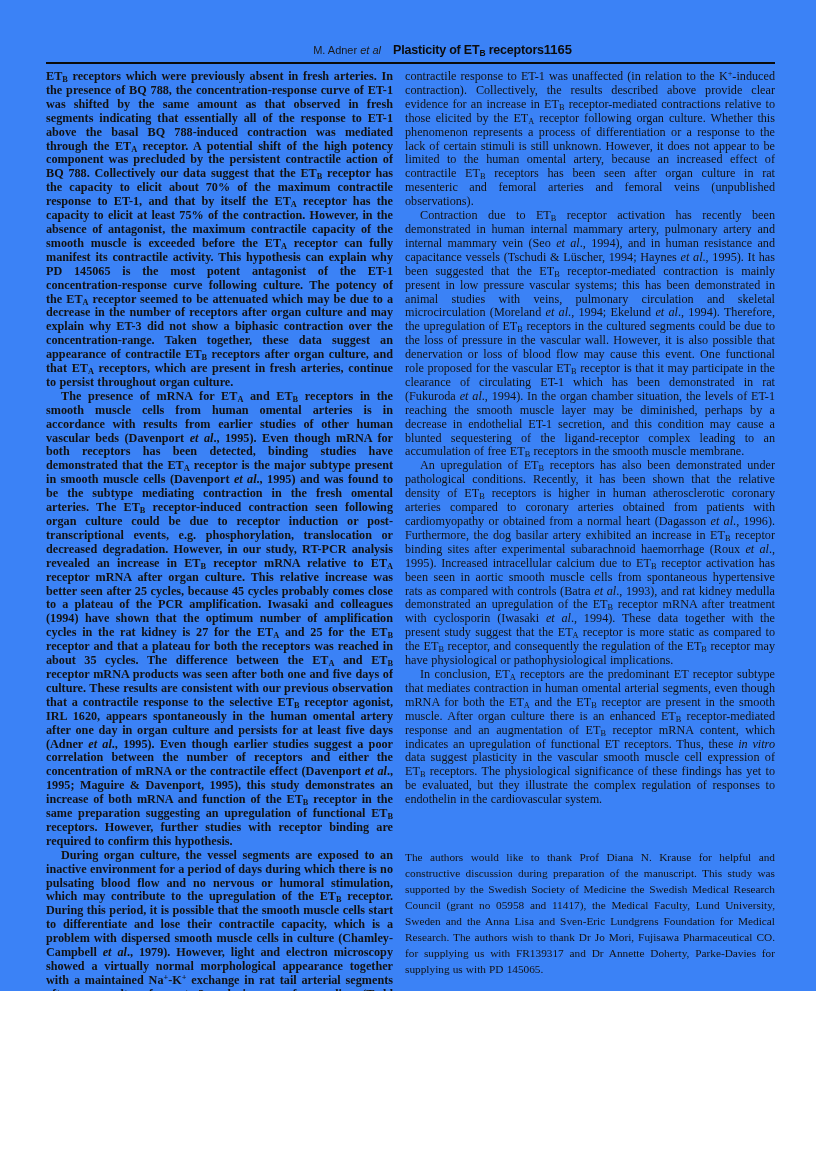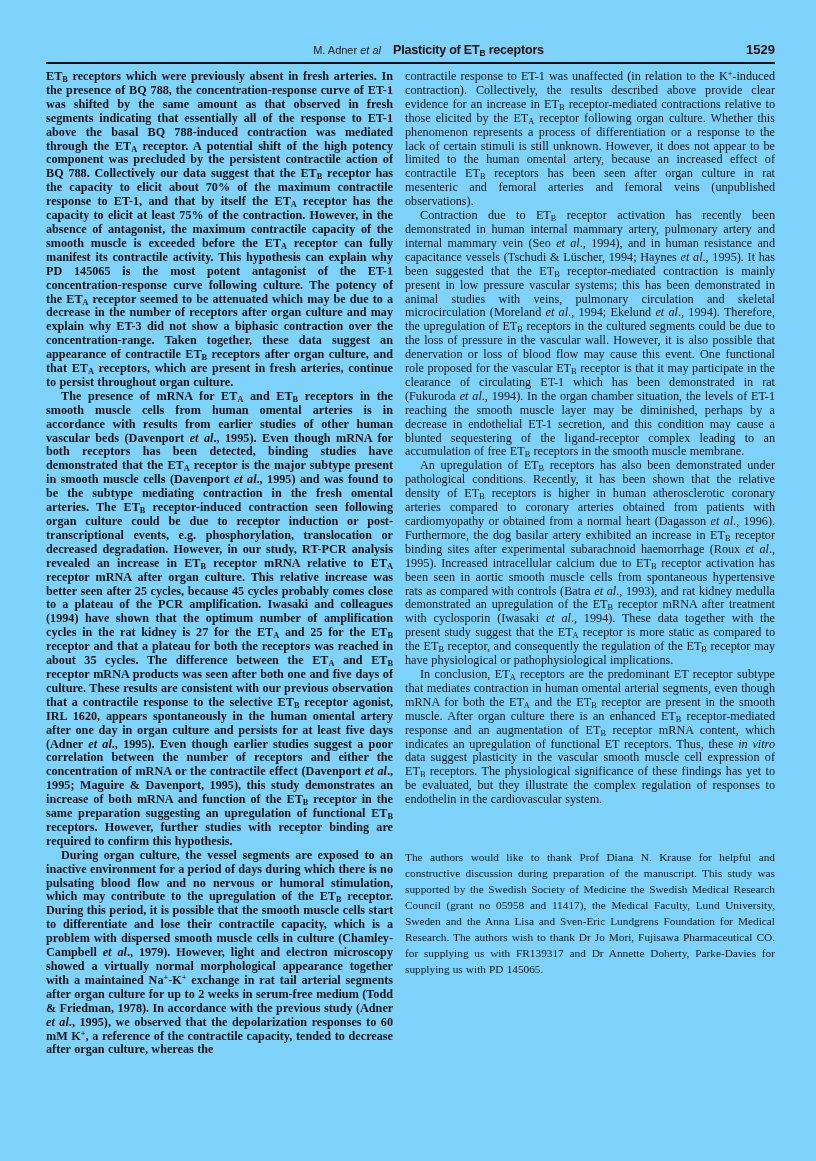--- a/index.html
+++ b/index.html
@@ -1,20 +1,20 @@
 <!DOCTYPE html>
 <html lang="en"><head>
 <meta charset="utf-8">
 <style>
   html, body { margin: 0; padding: 0; background: #ffffff; }
   .page {
     position: relative;
     width: 816px;
-    height: 1161px;
-    background: #7dd3fc;
+    height: 991px;
+    background: #3b82f6;
     font-family: "Liberation Serif", serif;
     color: #121212;
     overflow: hidden;
   }
   
   .runhead {
     position: absolute;
     left: 46px;
     top: 42px;
     width: 729px;
@@ -29,21 +29,20 @@
     text-align: right;
     padding-right: 12px;
     box-sizing: border-box;
     font-size: 11px;
     color: #1a1a1a;
     white-space: nowrap;
   }
   .rh-right {
     flex: 1;
     display: flex;
-    justify-content: space-between;
     align-items: baseline;
   }
   .rh-title {
     font-weight: bold;
     font-size: 12.5px;
     letter-spacing: -0.2px;
     color: #0c0c0c;
     white-space: nowrap;
   }
   .rh-page {
@@ -85,21 +84,21 @@
 </style>
 </head>
 <body>
 
 <div class="page">
 
   <div class="runhead">
     <span class="rh-left">M. Adner <i>et al</i></span>
     <span class="rh-right">
       <span class="rh-title">Plasticity of ET<sub>B</sub> receptors</span>
-      <span class="rh-page">1529</span>
+      <span class="rh-page">1165</span>
     </span>
   </div>
 
   <div class="columns">
 
     <div class="col col-left">
       <p class="para">ET<sub>B</sub> receptors which were previously absent in fresh arteries. In the presence of BQ 788, the concentration-response curve of ET-1 was shifted by the same amount as that observed in fresh segments indicating that essentially all of the response to ET-1 above the basal BQ 788-induced contraction was mediated through the ET<sub>A</sub> receptor. A potential shift of the high potency component was precluded by the persistent contractile action of BQ 788. Collectively our data suggest that the ET<sub>B</sub> receptor has the capacity to elicit about 70% of the maximum contractile response to ET-1, and that by itself the ET<sub>A</sub> receptor has the capacity to elicit at least 75% of the contraction. However, in the absence of antagonist, the maximum contractile capacity of the smooth muscle is exceeded before the ET<sub>A</sub> receptor can fully manifest its contractile activity. This hypothesis can explain why PD 145065 is the most potent antagonist of the ET-1 concentration-response curve following culture. The potency of the ET<sub>A</sub> receptor seemed to be attenuated which may be due to a decrease in the number of receptors after organ culture and may explain why ET-3 did not show a biphasic contraction over the concentration-range. Taken together, these data suggest an appearance of contractile ET<sub>B</sub> receptors after organ culture, and that ET<sub>A</sub> receptors, which are present in fresh arteries, continue to persist throughout organ culture.</p>
       <p class="para indent">The presence of mRNA for ET<sub>A</sub> and ET<sub>B</sub> receptors in the smooth muscle cells from human omental arteries is in accordance with results from earlier studies of other human vascular beds (Davenport <i>et al</i>., 1995). Even though mRNA for both receptors has been detected, binding studies have demonstrated that the ET<sub>A</sub> receptor is the major subtype present in smooth muscle cells (Davenport <i>et al</i>., 1995) and was found to be the subtype mediating contraction in the fresh omental arteries. The ET<sub>B</sub> receptor-induced contraction seen following organ culture could be due to receptor induction or post-transcriptional events, e.g. phosphorylation, translocation or decreased degradation. However, in our study, RT-PCR analysis revealed an increase in ET<sub>B</sub> receptor mRNA relative to ET<sub>A</sub> receptor mRNA after organ culture. This relative increase was better seen after 25 cycles, because 45 cycles probably comes close to a plateau of the PCR amplification. Iwasaki and colleagues (1994) have shown that the optimum number of amplification cycles in the rat kidney is 27 for the ET<sub>A</sub> and 25 for the ET<sub>B</sub> receptor and that a plateau for both the receptors was reached in about 35 cycles. The difference between the ET<sub>A</sub> and ET<sub>B</sub> receptor mRNA products was seen after both one and five days of culture. These results are consistent with our previous observation that a contractile response to the selective ET<sub>B</sub> receptor agonist, IRL 1620, appears spontaneously in the human omental artery after one day in organ culture and persists for at least five days (Adner <i>et al</i>., 1995). Even though earlier studies suggest a poor correlation between the number of receptors and either the concentration of mRNA or the contractile effect (Davenport <i>et al</i>., 1995; Maguire &amp; Davenport, 1995), this study demonstrates an increase of both mRNA and function of the ET<sub>B</sub> receptor in the same preparation suggesting an upregulation of functional ET<sub>B</sub> receptors. However, further studies with receptor binding are required to confirm this hypothesis.</p>
       <p class="para indent">During organ culture, the vessel segments are exposed to an inactive environment for a period of days during which there is no pulsating blood flow and no nervous or humoral stimulation, which may contribute to the upregulation of the ET<sub>B</sub> receptor. During this period, it is possible that the smooth muscle cells start to differentiate and lose their contractile capacity, which is a problem with dispersed smooth muscle cells in culture (Chamley-Campbell <i>et al</i>., 1979). However, light and electron microscopy showed a virtually normal morphological appearance together with a maintained Na<sup>+</sup>-K<sup>+</sup> exchange in rat tail arterial segments after organ culture for up to 2 weeks in serum-free medium (Todd &amp; Friedman, 1978). In accordance with the previous study (Adner <i>et al</i>., 1995), we observed that the depolarization responses to 60 mM K<sup>+</sup>, a reference of the contractile capacity, tended to decrease after organ culture, whereas the</p>
     </div>

